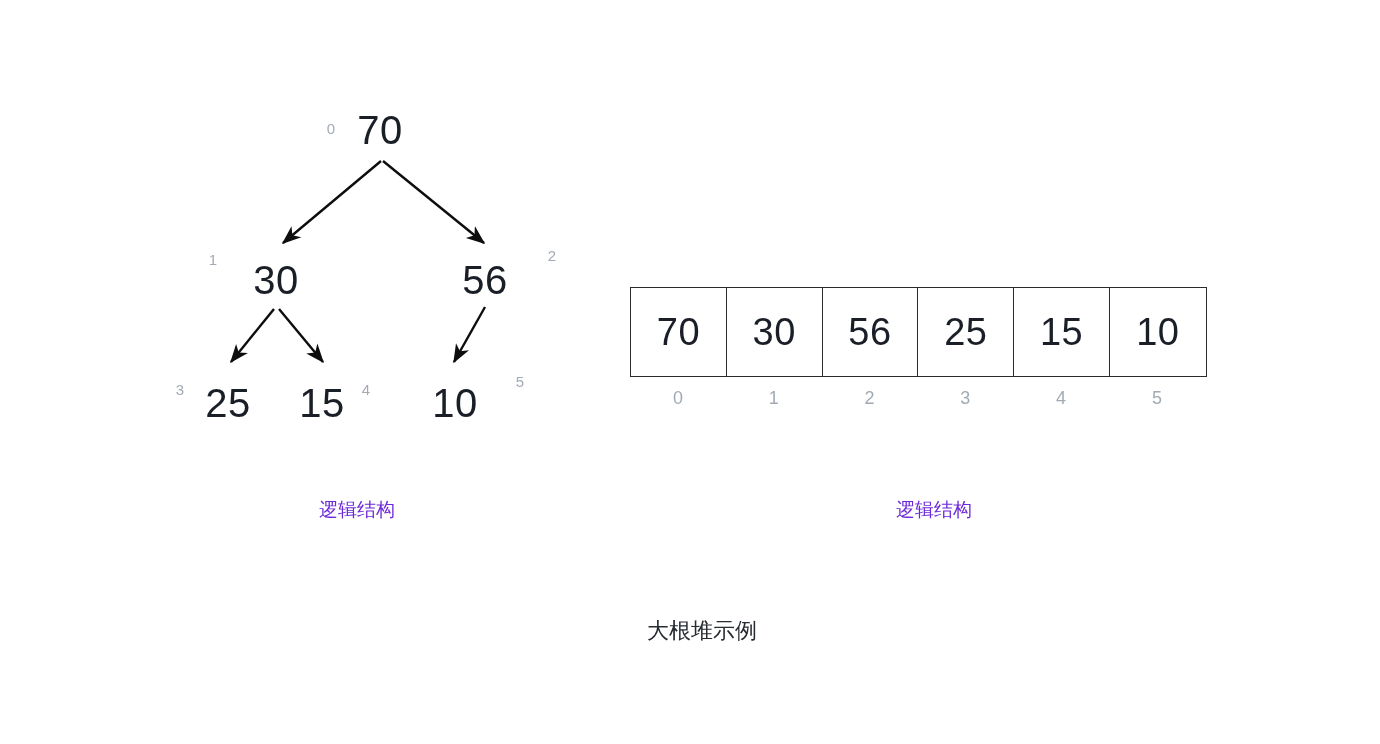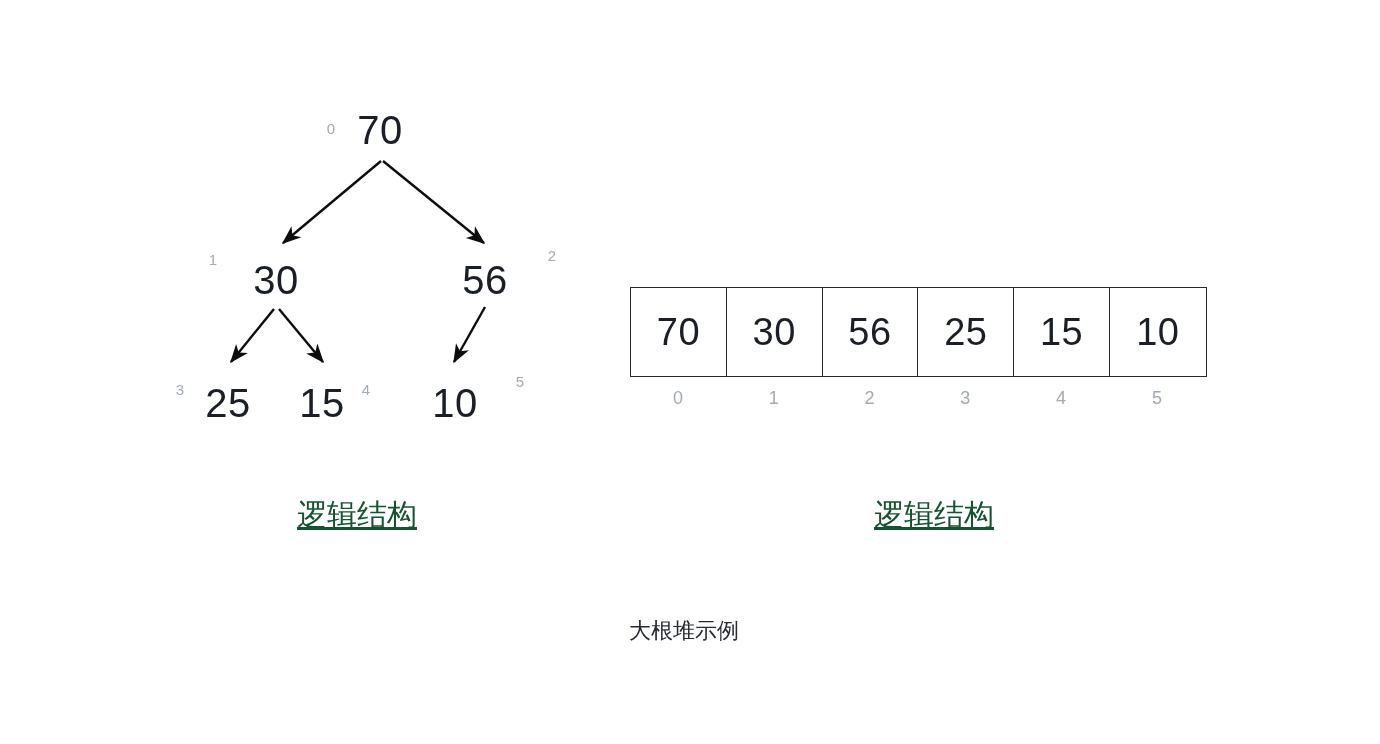--- a/index.html
+++ b/index.html
@@ -87,27 +87,26 @@
     width: 95.8px;
     text-align: center;
     font-size: 18px;
     color: #a2aab4;
     line-height: 1;
   }
 
   
   .caption {
     position: absolute;
-    font-size: 30px;
+    font-size: 19px;
     line-height: 1;
-    color: #14532d;
+    color: #6d28d9;
     white-space: nowrap;
     transform: translateX(-50%);
     font-family: "DejaVu Sans", "Liberation Sans", sans-serif;
-    text-decoration: underline;
   }
   .figure-caption {
     position: absolute;
     font-size: 22px;
     line-height: 1;
     color: #262a31;
     white-space: nowrap;
     transform: translateX(-50%);
     font-family: "DejaVu Sans", "Liberation Sans", sans-serif;
   }
@@ -168,15 +167,15 @@
           <div class="array-index">2</div>
           <div class="array-index">3</div>
           <div class="array-index">4</div>
           <div class="array-index">5</div>
         </div>
     </div>
 
     <div class="caption" style="left:934px; top:500px;">逻辑结构</div>
   </div>
 
-  <div class="figure-caption" style="left:684px; top:620px;">大根堆示例</div>
+  <div class="figure-caption" style="left:702px; top:620px;">大根堆示例</div>
 
 </div>
 
 </body></html>

